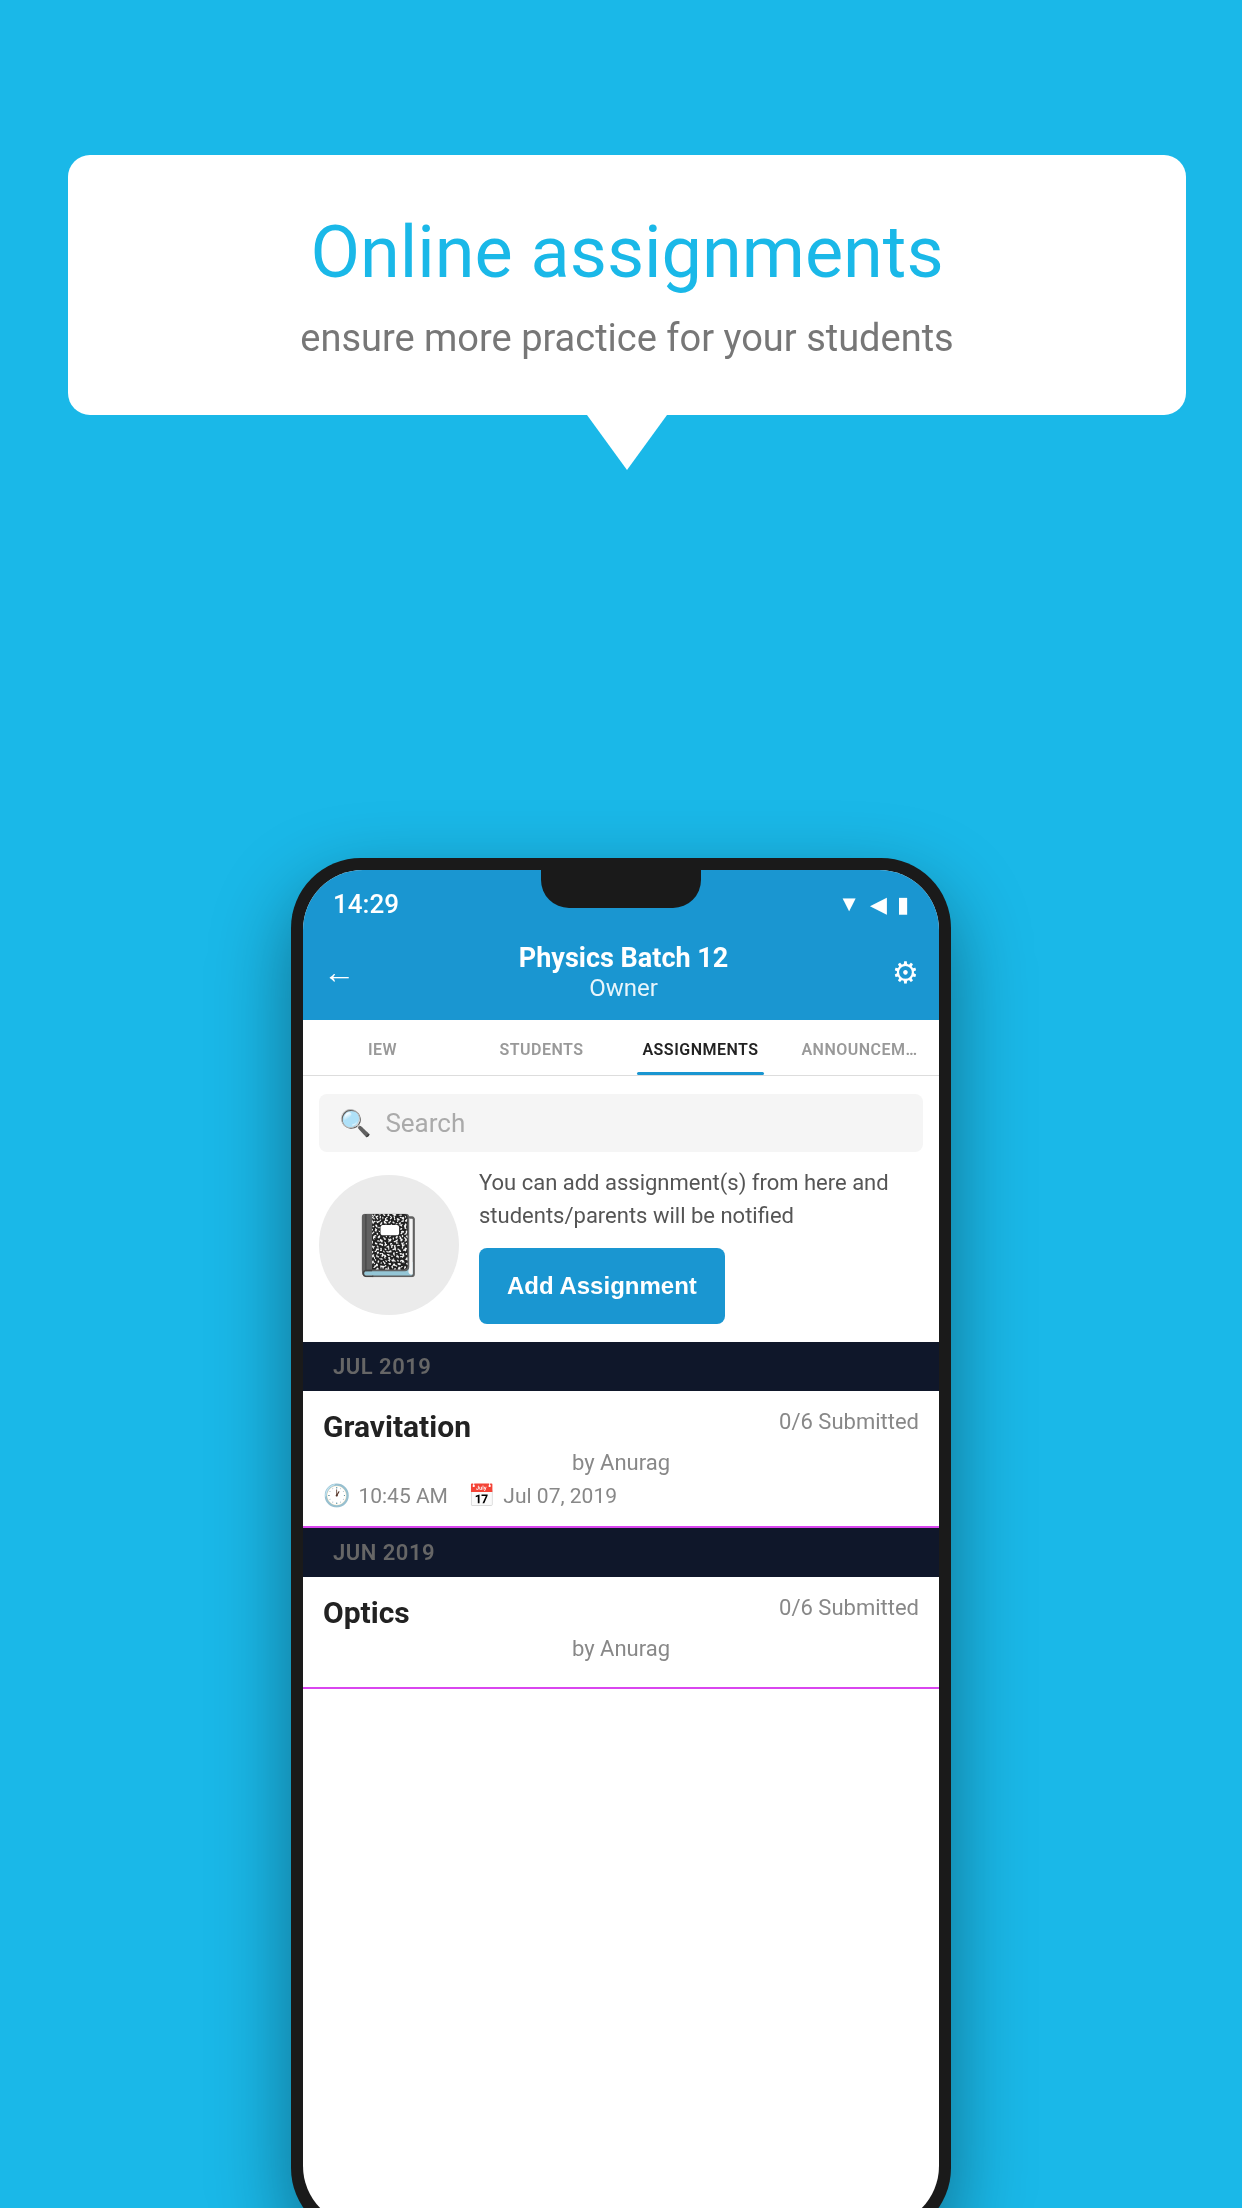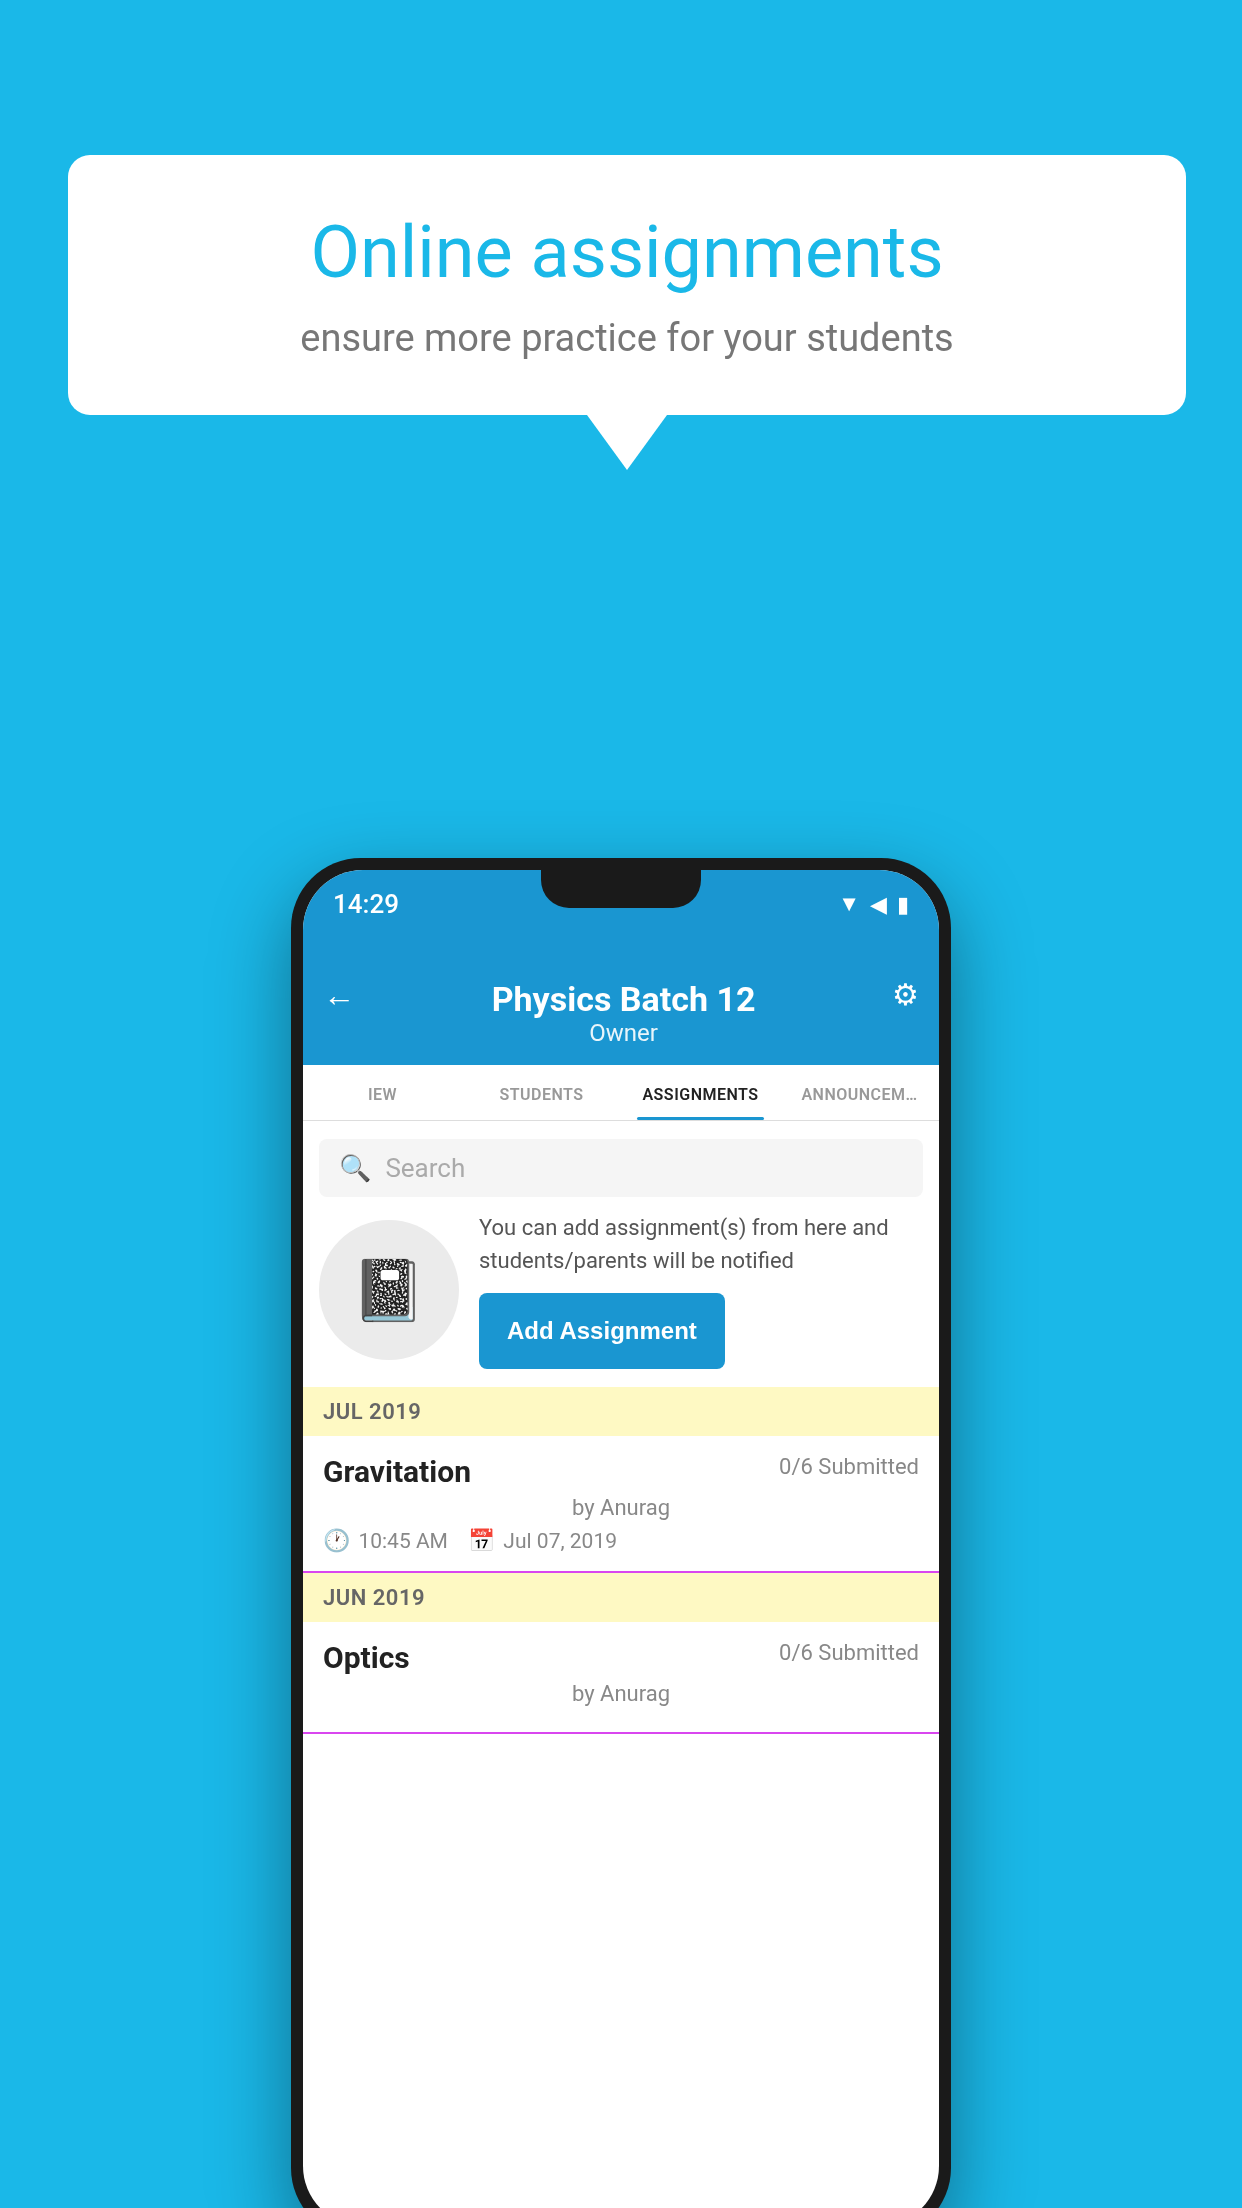--- a/index.html
+++ b/index.html
@@ -130,23 +130,22 @@
       font-size: 32px;
       cursor: pointer;
     }
 
     .header-title-block {
       text-align: center;
     }
 
     .header-title {
       color: white;
-      font-size: 34px;
+      font-size: 27px;
       font-weight: 700;
-      margin-top: 37px;
     }
 
     .header-subtitle {
       color: rgba(255,255,255,0.9);
       font-size: 24px;
     }
 
     .header-settings {
       color: white;
       font-size: 30px;
@@ -249,22 +248,22 @@
       border: none;
       border-radius: 8px;
       padding: 24px 28px;
       font-size: 24px;
       font-weight: 600;
       cursor: pointer;
     }
 
     
     .section-header {
-      background: #fef9c3;
-      padding: 12px 20px;
+      background: #0f172a;
+      padding: 12px 30px;
       font-size: 22px;
       color: #666;
       font-weight: 600;
       letter-spacing: 0.5px;
     }
 
     
     .assignment-item {
       padding: 18px 20px 18px;
       border-bottom: 2px solid #d946ef;

